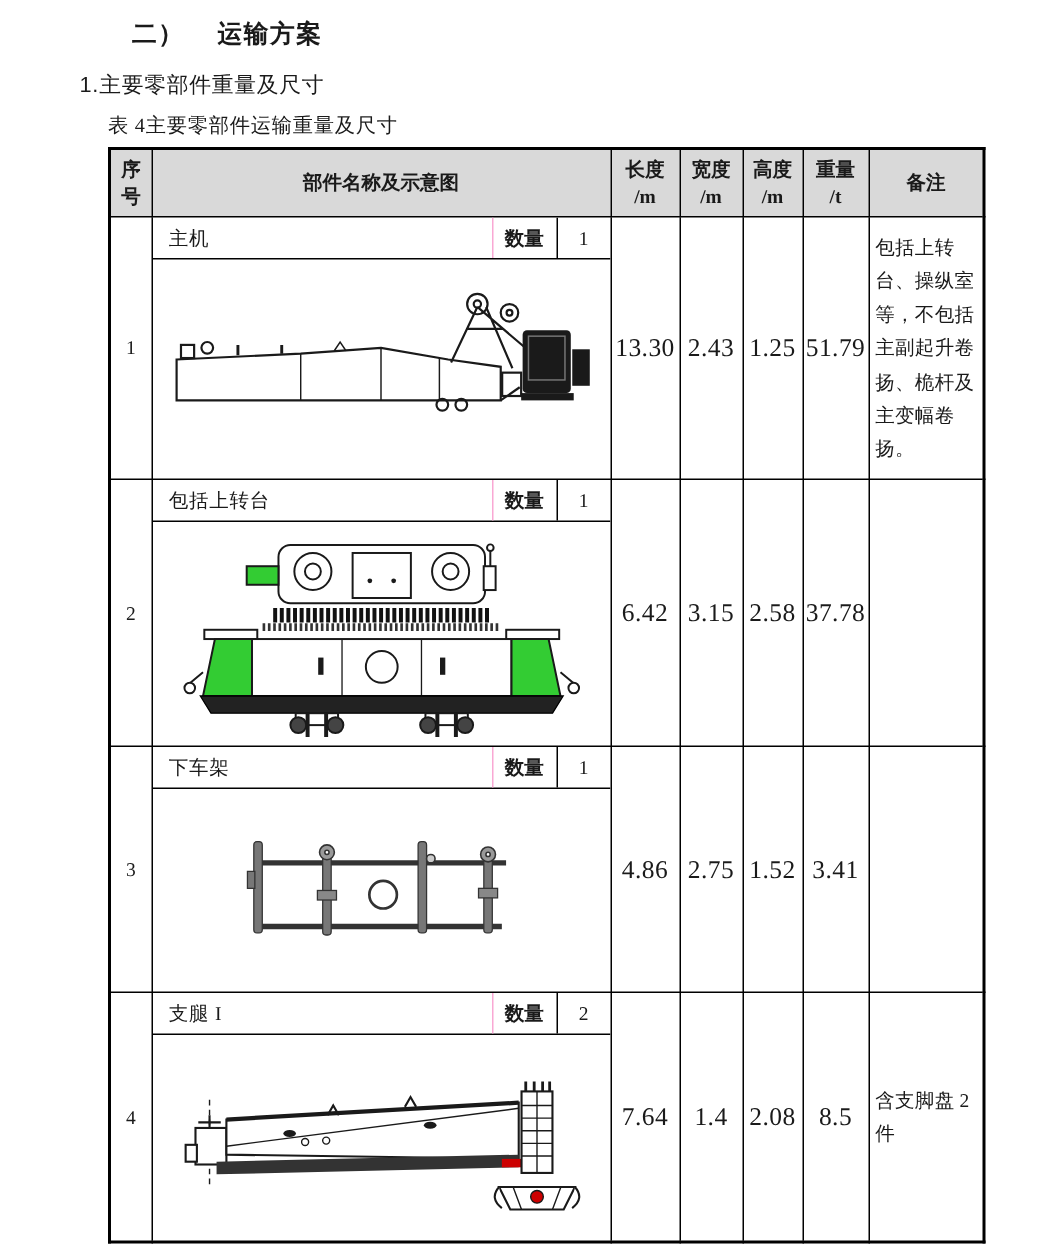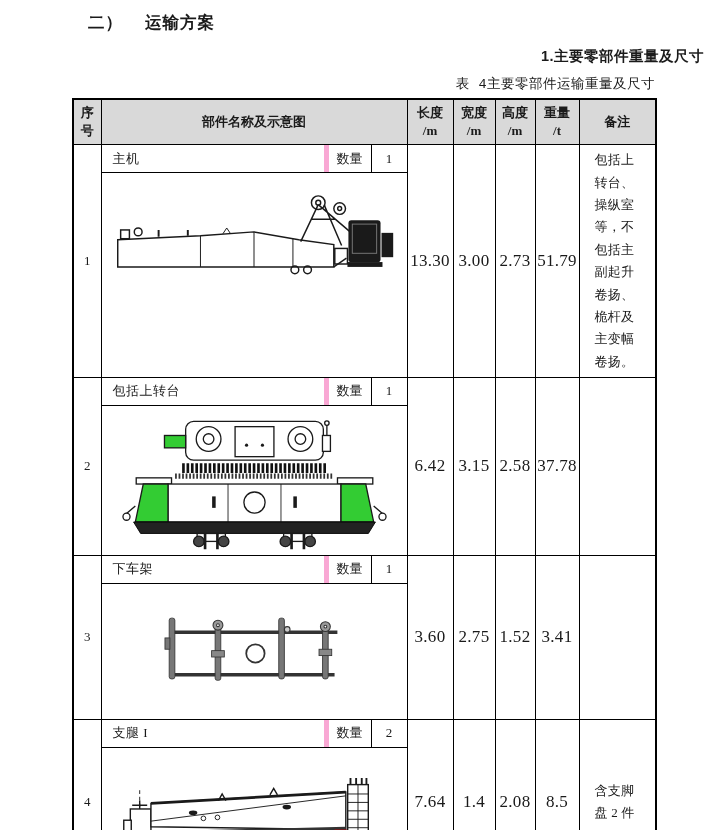--- a/index.html
+++ b/index.html
@@ -6,50 +6,50 @@
   body{
     width:704px;height:830px;background:#ffffff;overflow:hidden;
     font-family:"Liberation Serif","DejaVu Serif",serif;color:#1a1a1a;
   }
   .heading{
     margin:12px 0 0 88px;
     font-family:"Liberation Sans","DejaVu Sans",sans-serif;
     font-weight:bold;font-size:16.5px;display:flex;gap:22px;letter-spacing:1px;
   }
   .subheading{
-    margin:13px 0 0 97px;
+    margin:13px 0 0 53px;
     font-family:"Liberation Sans","DejaVu Sans",sans-serif;
-    font-weight:bold;font-size:14.5px;letter-spacing:.5px;text-align:right;
+    font-weight:normal;font-size:14.5px;letter-spacing:.5px;
   }
   .caption{
-    width:583px;margin:9px 0 5px 72px;text-align:right;
-    font-size:13.5px;letter-spacing:.5px;font-family:Liberation Mono, monospace;
+    width:583px;margin:9px 0 5px 72px;text-align:left;
+    font-size:13.5px;letter-spacing:.5px;
   }
   table.main{
     border-collapse:collapse;margin-left:72px;width:583px;
     table-layout:fixed;border:2px solid #000;
   }
   table.main th, table.main td{border:1px solid #000;overflow:hidden;}
   table.main th{
     background:#d9d9d9;font-size:13px;line-height:1.4;
     padding:4px 1px;font-weight:bold;vertical-align:middle;
   }
   tr.head{height:43px;padding-left:48px;}
   td.idx{text-align:center;font-size:13px;vertical-align:middle;}
   td.num{text-align:center;font-size:17px;vertical-align:middle;letter-spacing:.3px;}
   td.part{padding:0;vertical-align:top;}
   .part-head{
     display:flex;align-items:stretch;height:27px;
     border-bottom:1px solid #000;font-size:13px;
   }
   .part-name{flex:1;display:flex;align-items:center;padding-left:11px;letter-spacing:.5px;}
-  .qty-label{width:42px;border-left:5px solid #f9a8d4;display:flex;align-items:center;justify-content:center;}
+  .qty-label{width:42px;border-left:1px solid #f9a8d4;display:flex;align-items:center;justify-content:center;font-weight:bold;}
   .qty-value{width:35px;border-left:1px solid #000;display:flex;align-items:center;justify-content:center;}
   .diagram{display:flex;align-items:center;justify-content:center;}
-  td.remark{font-size:13px;padding:4px 15px;vertical-align:middle;line-height:1.72;letter-spacing:.2px;}
+  td.remark{font-size:13px;padding:4px 4px;vertical-align:middle;line-height:1.72;letter-spacing:.2px;}
   tr.row-1{height:175px;} tr.row-1 .diagram{height:146px;}
   tr.row-2{height:178px;} tr.row-2 .diagram{height:149px;}
   tr.row-3{height:164px;} tr.row-3 .diagram{height:135px;}
   tr.row-4{height:166px;} tr.row-4 .diagram{height:137px;}
   svg{display:block;}
 </style>
 </head>
 <body>
 
 <div class="heading">
@@ -126,22 +126,22 @@
             <g>
               <rect x="247" y="33" width="33" height="43" rx="3" fill="#1a1a1a"></rect>
               <rect x="251" y="37" width="25" height="30" fill="none" stroke="#777" stroke-width="1"></rect>
               <rect x="281" y="46" width="12" height="25" fill="#1a1a1a"></rect>
               <rect x="246" y="76" width="36" height="5" fill="#1a1a1a"></rect>
             </g>
           </svg>
         </div>
       </td>
       <td class="num">13.30</td>
-      <td class="num">3.00</td>
-      <td class="num">2.73</td>
+      <td class="num">2.43</td>
+      <td class="num">1.25</td>
       <td class="num">51.79</td>
       <td class="remark">包括上转台、操纵室等，不包括主副起升卷扬、桅杆及主变幅卷扬。</td>
     </tr>
 
     <tr class="row-2">
       <td class="idx">2</td>
       <td class="part">
         <div class="part-head">
           <div class="part-name">包括上转台</div>
           <div class="qty-label">数量</div>
@@ -227,21 +227,21 @@
                   <circle cx="99" cy="30" r="2" fill="#ffffff"></circle>
                 <circle cx="251" cy="32" r="7"></circle>
                   <circle cx="251" cy="32" r="2" fill="#ffffff"></circle>
                 <circle cx="197" cy="36" r="4" fill="#cccccc"></circle>
               </g>
               <circle cx="152" cy="70" r="13" fill="#ffffff" stroke-width="2.5"></circle>
             </g>
           </svg>
         </div>
       </td>
-      <td class="num">3.60</td>
+      <td class="num">4.86</td>
       <td class="num">2.75</td>
       <td class="num">1.52</td>
       <td class="num">3.41</td>
       <td class="remark"></td>
     </tr>
 
     <tr class="row-4">
       <td class="idx">4</td>
       <td class="part">
         <div class="part-head">

